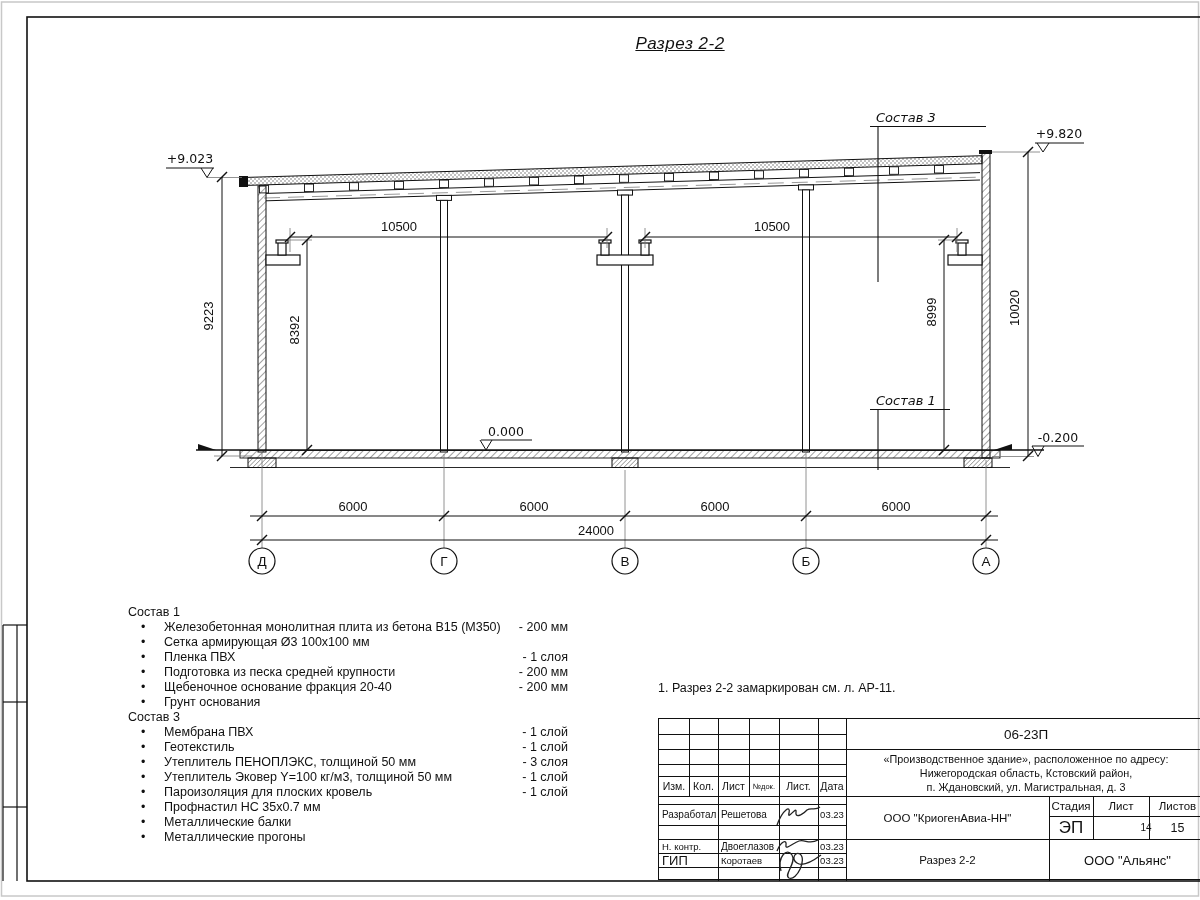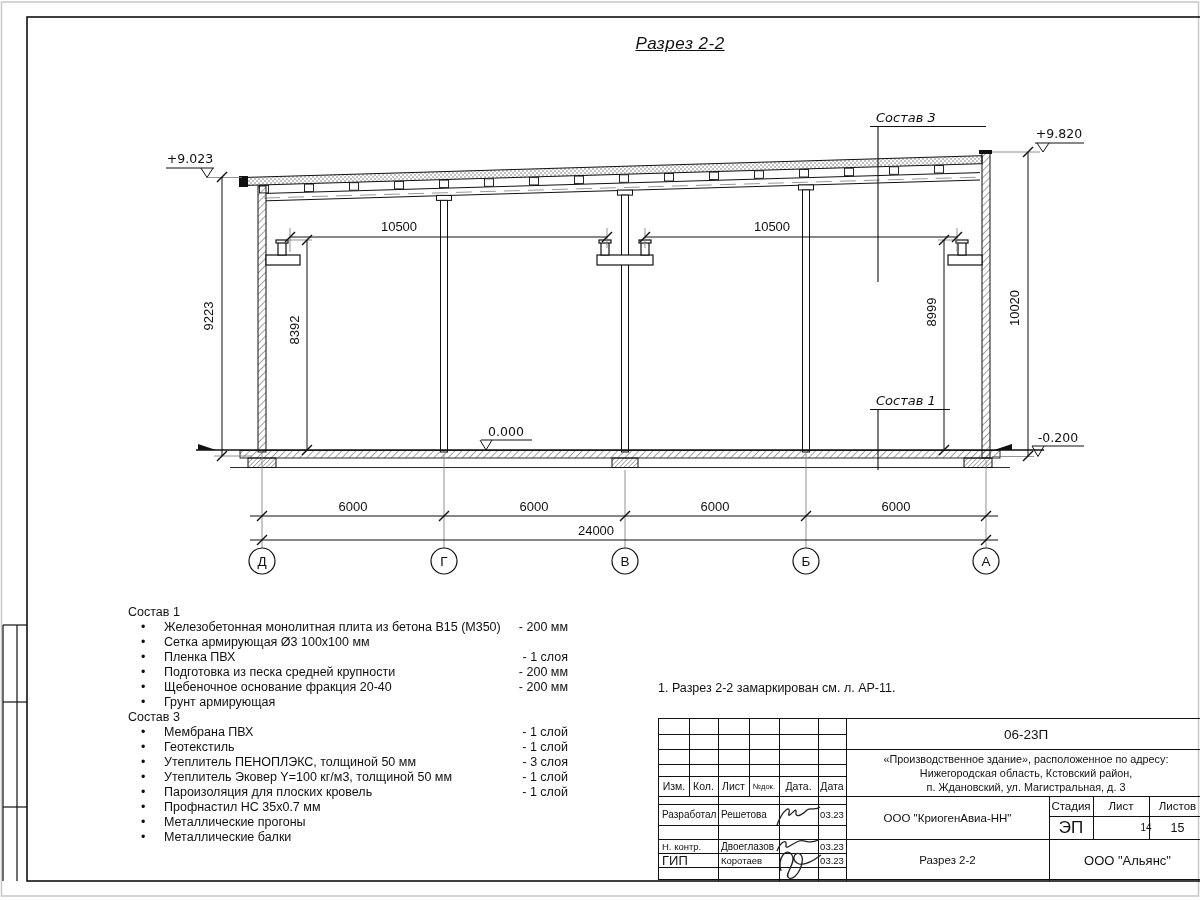--- a/index.html
+++ b/index.html
@@ -247,21 +247,21 @@
       </div>
     <div class="mat-row mat-item">
         <span class="mtxt">Подготовка из песка средней крупности</span>
         <span class="mval">- 200 мм</span>
       </div>
     <div class="mat-row mat-item">
         <span class="mtxt">Щебеночное основание фракция 20-40</span>
         <span class="mval">- 200 мм</span>
       </div>
     <div class="mat-row mat-item">
-        <span class="mtxt">Грунт армирующая</span>
+        <span class="mtxt">Грунт основания</span>
         <span class="mval"></span>
       </div>
     <div class="mat-row mat-header">
         <span class="mtxt">Состав 3</span>
       </div>
     <div class="mat-row mat-item">
         <span class="mtxt">Мембрана ПВХ</span>
         <span class="mval">- 1 слой</span>
       </div>
     <div class="mat-row mat-item">
@@ -278,25 +278,25 @@
       </div>
     <div class="mat-row mat-item">
         <span class="mtxt">Пароизоляция для плоских кровель</span>
         <span class="mval">- 1 слой</span>
       </div>
     <div class="mat-row mat-item">
         <span class="mtxt">Профнастил НС 35х0.7 мм</span>
         <span class="mval"></span>
       </div>
     <div class="mat-row mat-item">
+        <span class="mtxt">Металлические балки</span>
+        <span class="mval"></span>
+      </div>
+    <div class="mat-row mat-item">
         <span class="mtxt">Металлические прогоны</span>
-        <span class="mval"></span>
-      </div>
-    <div class="mat-row mat-item">
-        <span class="mtxt">Металлические балки</span>
         <span class="mval"></span>
       </div>
   </div>
 
   <div class="abs note">1. Разрез 2-2 замаркирован см. л. АР-11.</div>
 
   <div class="abs tb">
 
     <div class="tb-v" style="left:30px;top:0;height:77px"></div>
     <div class="tb-v" style="left:59px;top:0;height:162px"></div>
@@ -317,21 +317,21 @@
     <div class="tb-h" style="left:0;top:106px;width:187px"></div>
     <div class="tb-h" style="left:390px;top:97px;width:157px"></div>
     <div class="tb-h" style="left:0;top:120px;width:547px"></div>
     <div class="tb-h" style="left:0;top:134px;width:187px"></div>
     <div class="tb-h" style="left:0;top:148px;width:187px"></div>
 
     <div class="cell" style="left:0;top:57px;width:30px;height:20px;font-size:10.5px">Изм.</div>
     <div class="cell" style="left:30px;top:57px;width:29px;height:20px;font-size:10.5px">Кол.</div>
     <div class="cell" style="left:59px;top:57px;width:31px;height:20px;font-size:10.5px">Лист</div>
     <div class="cell" style="left:90px;top:57px;width:30px;height:20px;font-size:7.5px">№док.</div>
-    <div class="cell" style="left:120px;top:57px;width:39px;height:20px;font-size:10.5px">Дата.</div>
+    <div class="cell" style="left:120px;top:57px;width:39px;height:20px;font-size:10.5px">Лист.</div>
     <div class="cell" style="left:159px;top:57px;width:28px;height:20px;font-size:10.5px">Дата</div>
 
     <div class="cell left" style="left:0;top:85px;width:59px;height:21px;font-size:10px">Разработал</div>
     <div class="cell left" style="left:59px;top:85px;width:61px;height:21px;font-size:10px">Решетова</div>
     <div class="cell" style="left:159px;top:85px;width:28px;height:21px;font-size:9.5px">03.23</div>
     <div class="cell left" style="left:0;top:120px;width:59px;height:14px;font-size:9.5px">Н. контр.</div>
     <div class="cell left" style="left:59px;top:120px;width:61px;height:14px;font-size:10px">Двоеглазов</div>
     <div class="cell" style="left:159px;top:120px;width:28px;height:14px;font-size:9.5px">03.23</div>
     <div class="cell left" style="left:0;top:134px;width:59px;height:14px;font-size:13px">ГИП</div>
     <div class="cell left" style="left:59px;top:134px;width:61px;height:14px;font-size:9.5px">Коротаев</div>

